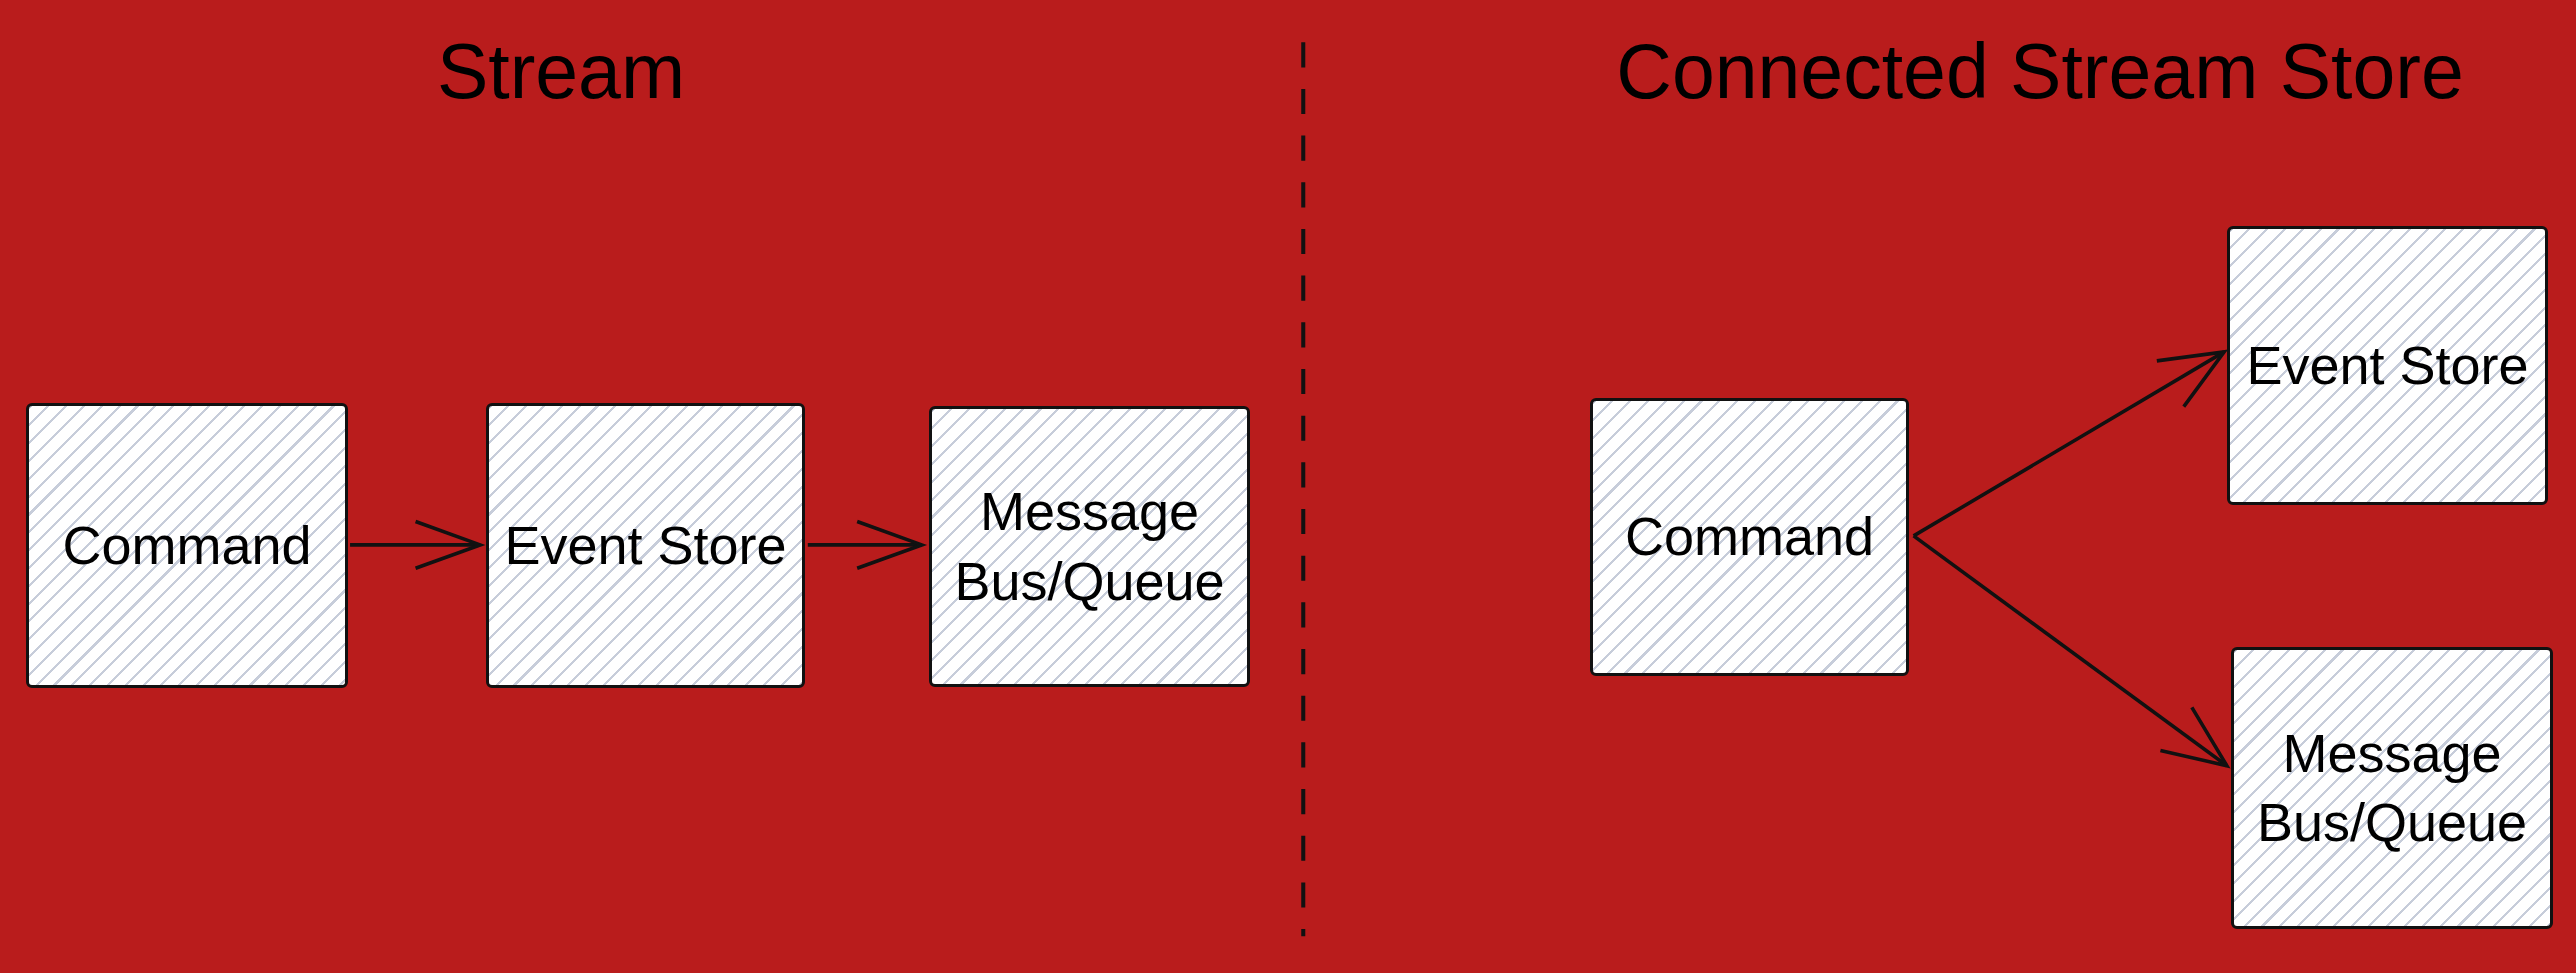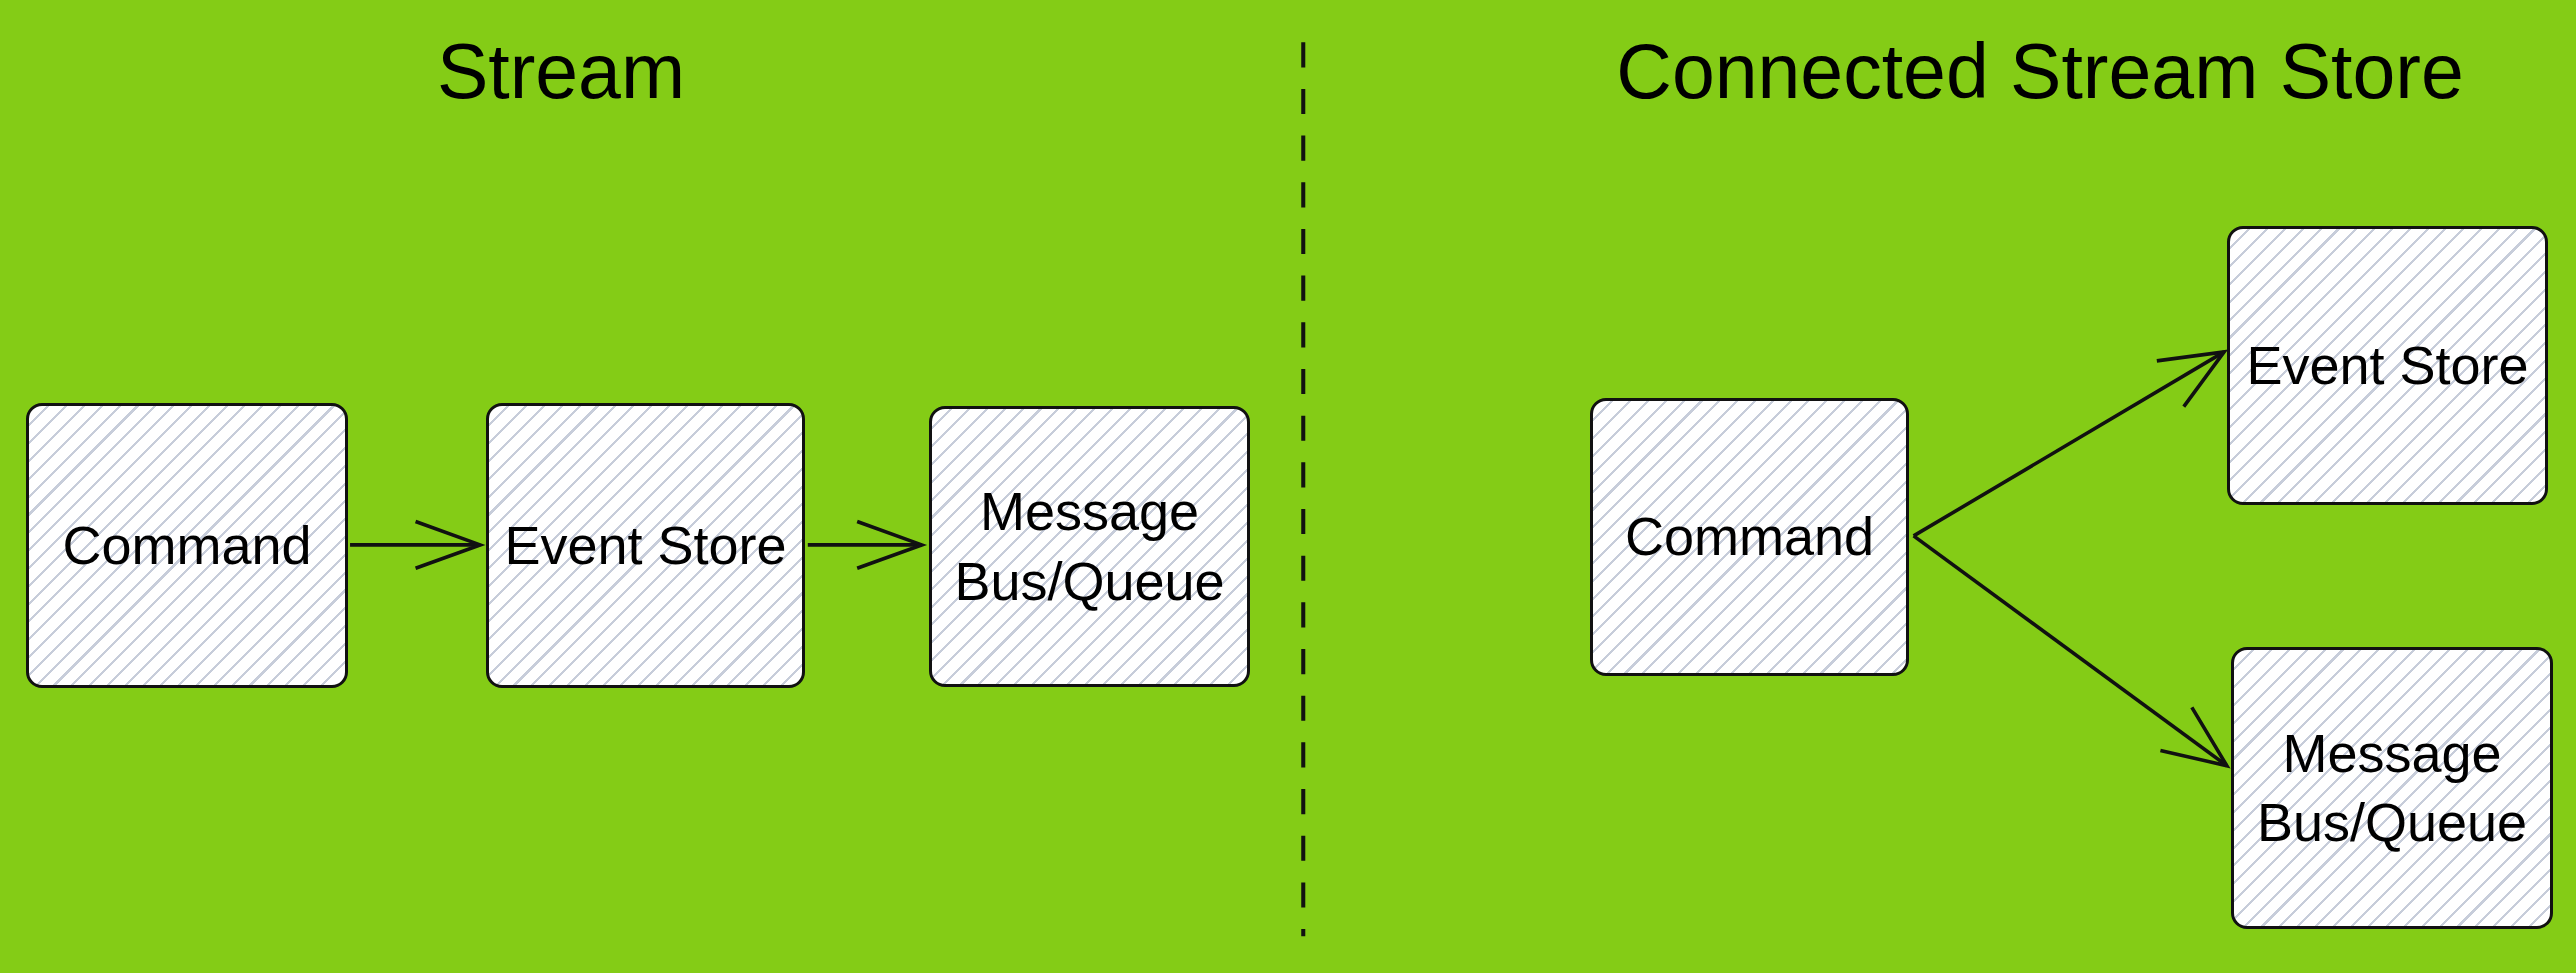--- a/index.html
+++ b/index.html
@@ -8,40 +8,40 @@
     width: 2576px;
     height: 974px;
     overflow: hidden;
     background: #ffffff;
     font-family: "Liberation Sans", sans-serif;
   }
   #canvas {
     position: relative;
     width: 2576px;
     height: 974px;
-    background: #84cc16;
+    background: #b91c1c;
   }
   .panel-title {
     position: absolute;
     transform: translateX(-50%);
     top: 27px;
     font-size: 77px;
     line-height: 1.15;
     color: #000000;
     white-space: nowrap;
     letter-spacing: 0px;
   }
   #title-stream { left: 561px; }
   #title-connected { left: 2040px; }
 
   .node {
     position: absolute;
     box-sizing: border-box;
     border: 3.6px solid #111111;
-    border-radius: 16px;
+    border-radius: 6px;
     background:
       repeating-linear-gradient(135deg,
         #c7cdda 0px, #c7cdda 2.2px,
         rgba(0,0,0,0) 2.2px, rgba(0,0,0,0) 12.6px),
       #ffffff;
     display: flex;
     align-items: center;
     justify-content: center;
     text-align: center;
     font-size: 54px;

